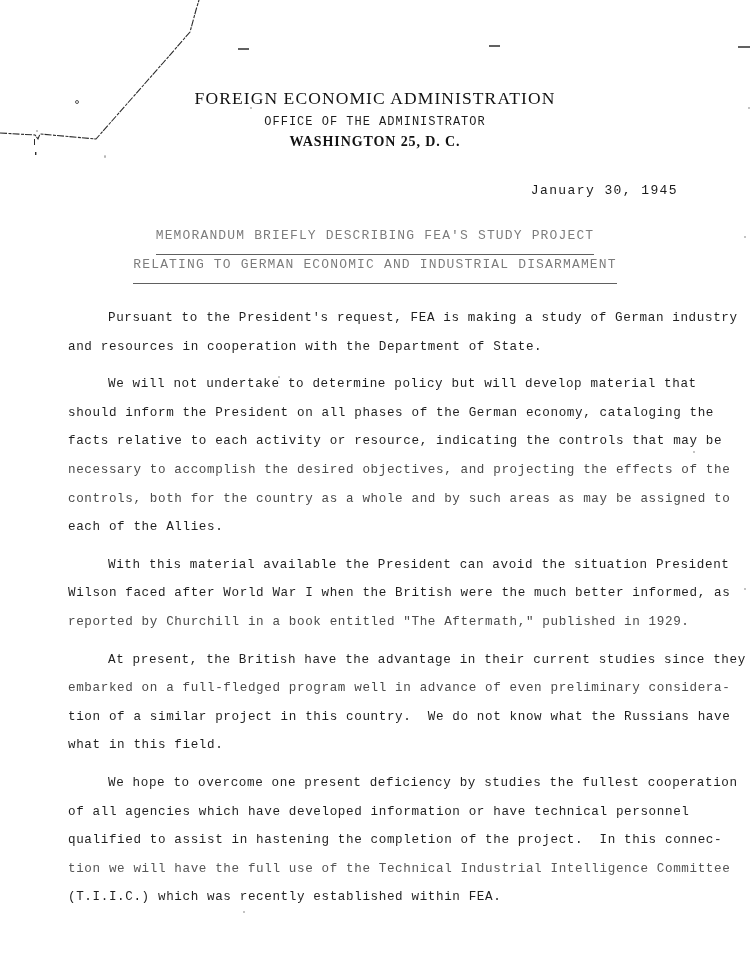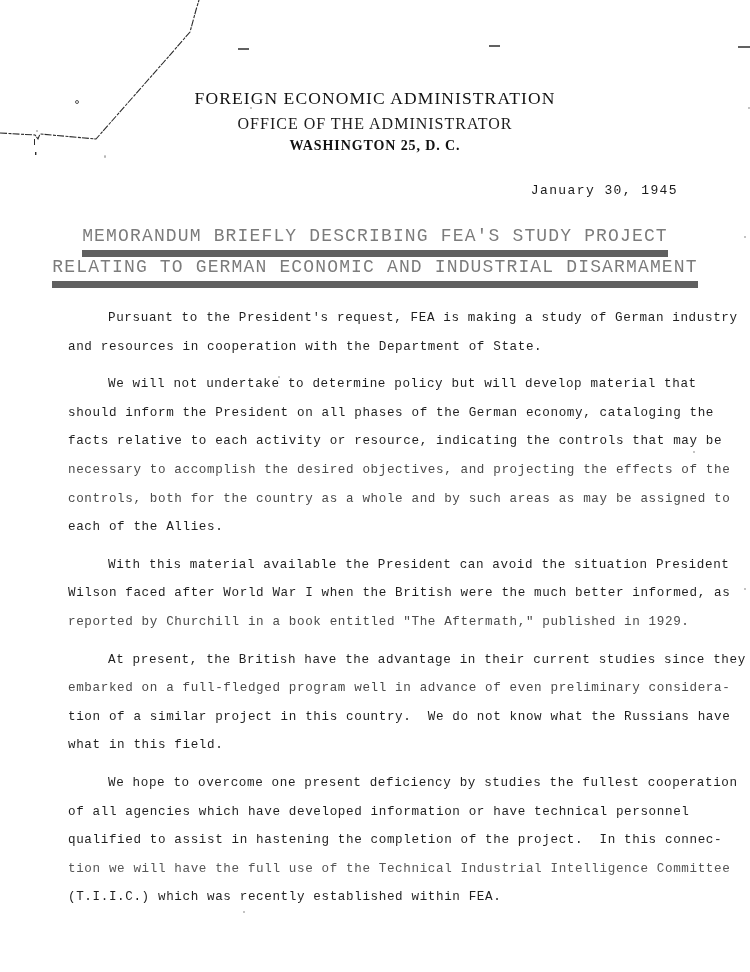--- a/index.html
+++ b/index.html
@@ -55,22 +55,22 @@
     text-align: center;
   }
   .lh-agency {
     font-family: "Liberation Serif", "DejaVu Serif", serif;
     font-size: 17.5px;
     letter-spacing: 1.1px;
     color: #111;
     line-height: 1.25;
   }
   .lh-office {
-    font-family: Liberation Serif, serif;
-    font-size: 16px;
+    font-family: Liberation Mono, monospace;
+    font-size: 12px;
     letter-spacing: 1.0px;
     color: #1c1c1c;
     margin-top: 5px;
   }
   .lh-city {
     font-family: "Liberation Serif", "DejaVu Serif", serif;
     font-weight: bold;
     font-size: 14px;
     letter-spacing: .9px;
     color: #111;
@@ -91,24 +91,24 @@
   .subject {
     position: absolute;
     left: 0;
     right: 0;
     top: 226px;
     text-align: center;
     opacity: .62;
   }
   .subject-line {
     display: inline-block;
-    font-size: 18px;
+    font-size: 13px;
     letter-spacing: 1.15px;
-    border-bottom: 7px solid #000000;
-    padding-bottom: 4px;
+    border-bottom: 1px solid #000000;
+    padding-bottom: 11px;
     color: #2b2b2b;
     white-space: nowrap;
   }
 
   
   .body-block {
     position: absolute;
     left: 68px;
     top: 296px;
     width: 625px;

